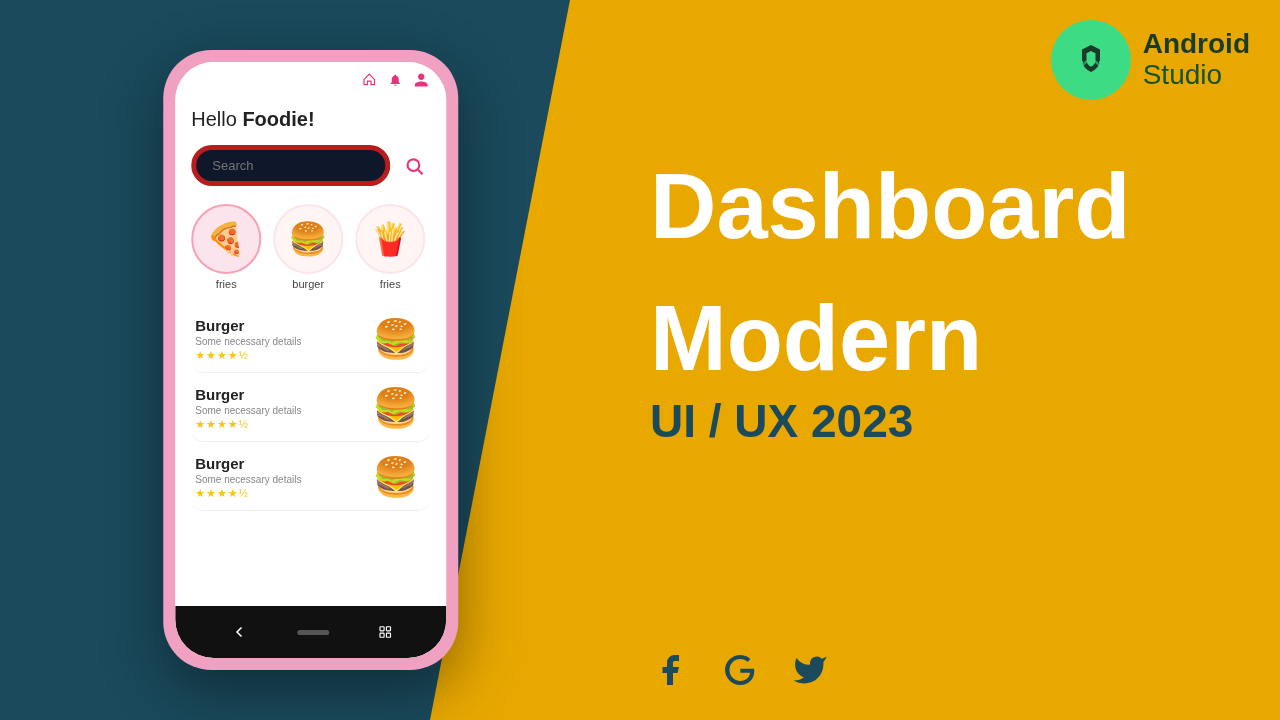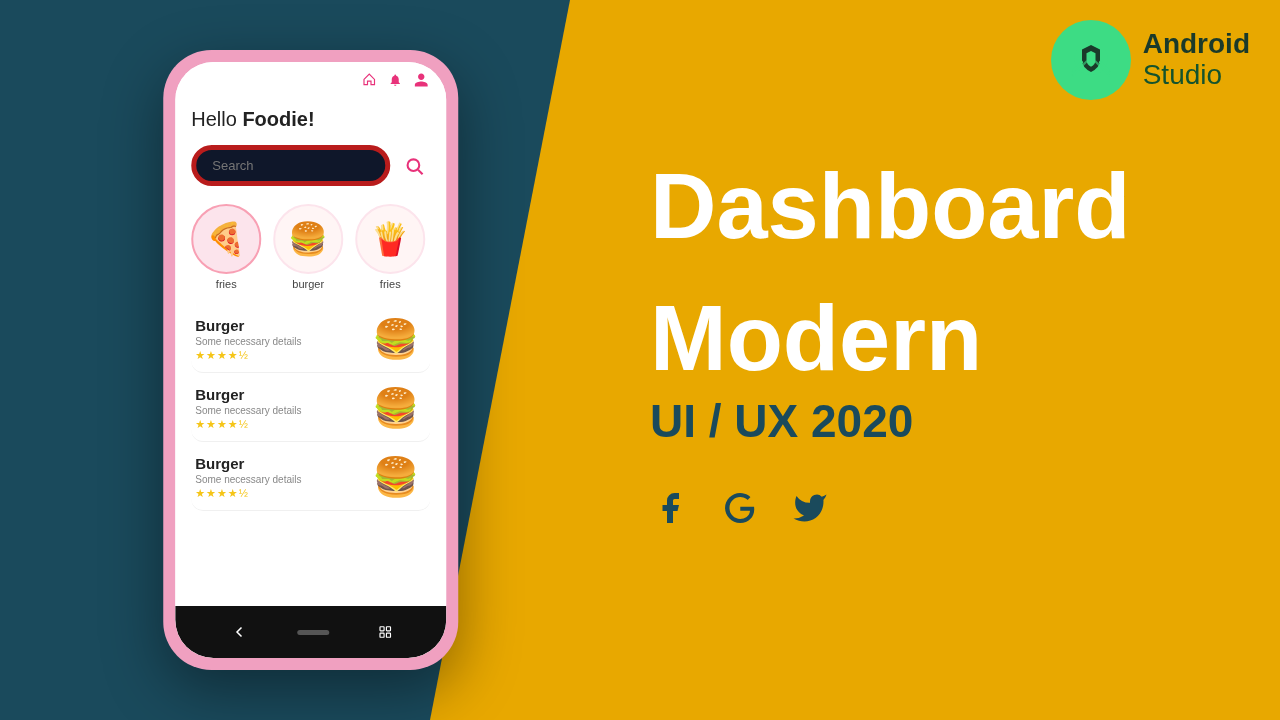--- a/index.html
+++ b/index.html
@@ -37,21 +37,21 @@
     }
 
     
     .right-panel {
       flex: 1;
       background: #e8a800;
       position: relative;
       display: flex;
       flex-direction: column;
       align-items: flex-start;
-      justify-content: flex-start;
+      justify-content: space-between;
       padding: 30px 40px 30px 80px;
     }
 
     
     .android-studio-logo {
       position: absolute;
       top: 20px;
       right: 30px;
       display: flex;
       align-items: center;
@@ -483,21 +483,21 @@
     </div>
     <div class="android-studio-text">
       <span class="android-word">Android</span>
       <span class="studio-word">Studio</span>
     </div>
   </div>
 
   <div style="margin-top: 90px;">
     <div class="main-title">Dashboard</div>
     <div class="main-title">Modern</div>
-    <div class="sub-title">UI / UX 2020</div>
+    <div class="sub-title">UI / UX 2023</div>
   </div>
 
   <div class="social-icons">
     <div class="social-icon">
       <svg viewBox="0 0 24 24" width="36" height="36" fill="#1a4a5c">
         <path d="M18 2h-3a5 5 0 0 0-5 5v3H7v4h3v8h4v-8h3l1-4h-4V7a1 1 0 0 1 1-1h3z"></path>
       </svg>
     </div>
     <div class="social-icon">
       <svg viewBox="0 0 24 24" width="36" height="36" fill="#1a4a5c">

